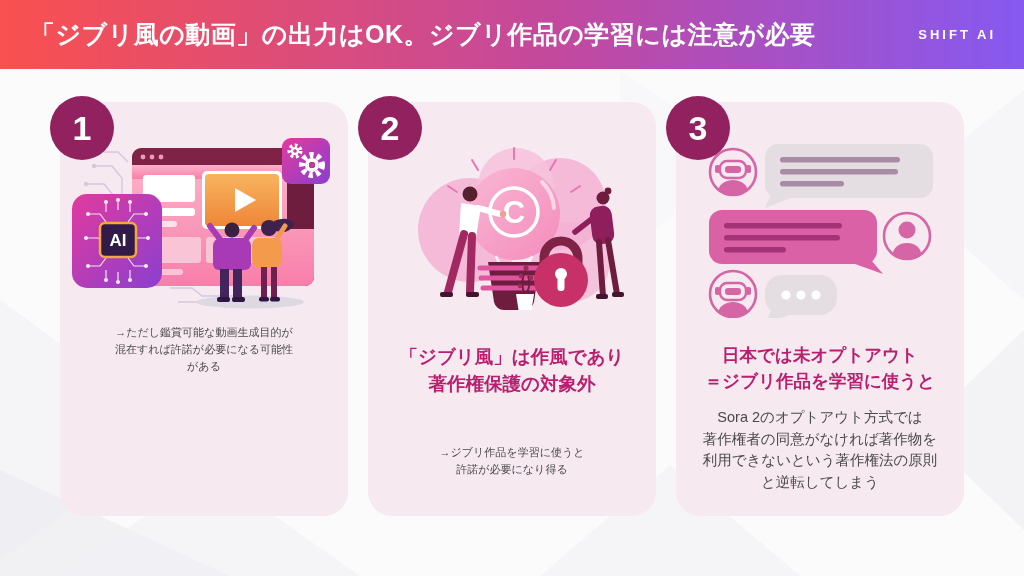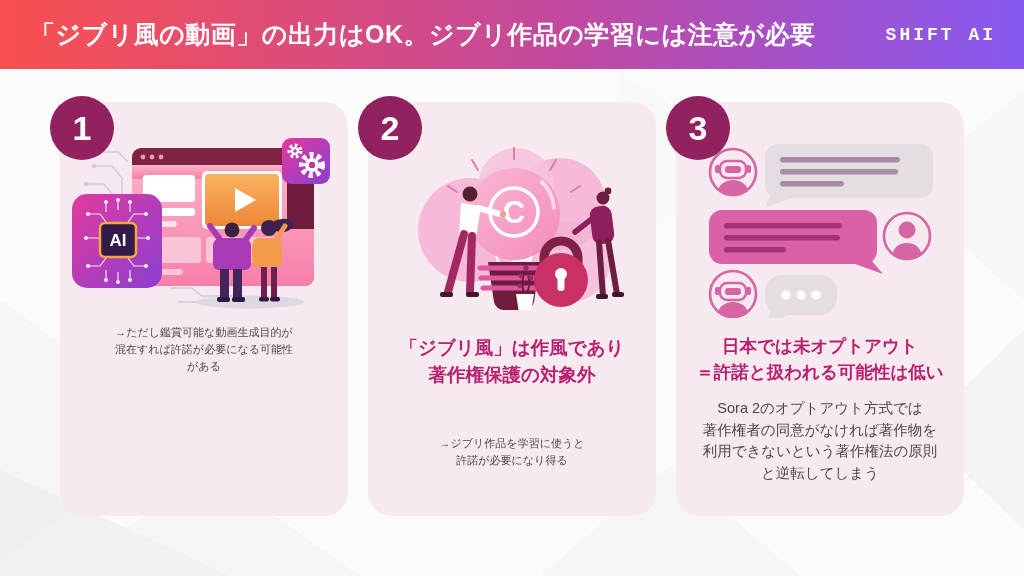--- a/index.html
+++ b/index.html
@@ -15,22 +15,22 @@
   .header{
     position:absolute;top:0;left:0;width:1024px;height:69px;z-index:2;
     background:linear-gradient(90deg,#f9504f 0%,#c2499f 55%,#8659f1 100%);
     display:flex;align-items:center;box-sizing:border-box;padding:0 28px 0 30px;
   }
   .header .title{
     margin:0;color:#ffffff;font-size:25px;font-weight:700;letter-spacing:.5px;
     white-space:nowrap;
   }
   .header .logo{
-    margin-left:auto;color:#ffffff;font-size:18px;font-weight:700;
-    letter-spacing:3px;white-space:nowrap;font-family:Liberation Mono, monospace;
+    margin-left:auto;color:#ffffff;font-size:13px;font-weight:700;
+    letter-spacing:3px;white-space:nowrap;
   }
   
   .cards{
     position:absolute;top:102px;left:0;width:1024px;z-index:1;
     display:flex;justify-content:center;gap:20px;
   }
   .card{
     position:relative;width:288px;height:414px;border-radius:24px;
     background:#f6e9f0;box-sizing:border-box;text-align:center;
   }
@@ -41,21 +41,21 @@
   }
   .illo{
     height:208px;box-sizing:border-box;padding-top:30px;
     display:flex;align-items:flex-end;justify-content:center;
   }
   .card.c2 .illo,.card.c3 .illo{height:216px;}
   .heading{
     margin:14px 8px 0;color:#b81f6e;font-size:18.5px;font-weight:700;
     line-height:1.48;white-space:pre-line;
   }
-  .card.c2 .heading,.card.c3 .heading{margin-top:16px;}
+  .card.c2 .heading,.card.c3 .heading{margin-top:25px;}
   .card.c3 .heading{font-size:17.5px;}
   .bodytext{
     margin:14px 6px 0;color:#4a4a4a;font-size:11px;font-weight:400;
     line-height:1.55;white-space:pre-line;
   }
   .card.c2 .bodytext{margin-top:46px;}
   .card.c3 .bodytext{margin-top:12px;font-size:14.5px;line-height:1.5;}
   svg{display:block;}
 </style>
 </head>
@@ -364,21 +364,21 @@
           <g>
             <rect x="70" y="141" width="72" height="40" rx="17" fill="#e4dee3"></rect>
             <polygon points="76,177 70,190 94,181" fill="#e4dee3"></polygon>
             <circle cx="91" cy="161" r="4.6" fill="#ffffff"></circle>
             <circle cx="106" cy="161" r="4.6" fill="#ffffff"></circle>
             <circle cx="121" cy="161" r="4.6" fill="#ffffff"></circle>
           </g>
         </svg>
       </div>
       <h2 class="heading">日本では未オプトアウト
-＝許諾と扱われる可能性は低い</h2>
+＝ジブリ作品を学習に使うと</h2>
       <p class="bodytext">Sora 2のオプトアウト方式では
 著作権者の同意がなければ著作物を
 利用できないという著作権法の原則
 と逆転してしまう</p>
     </section>
 
   </main>
 </div>
 
 </body></html>

